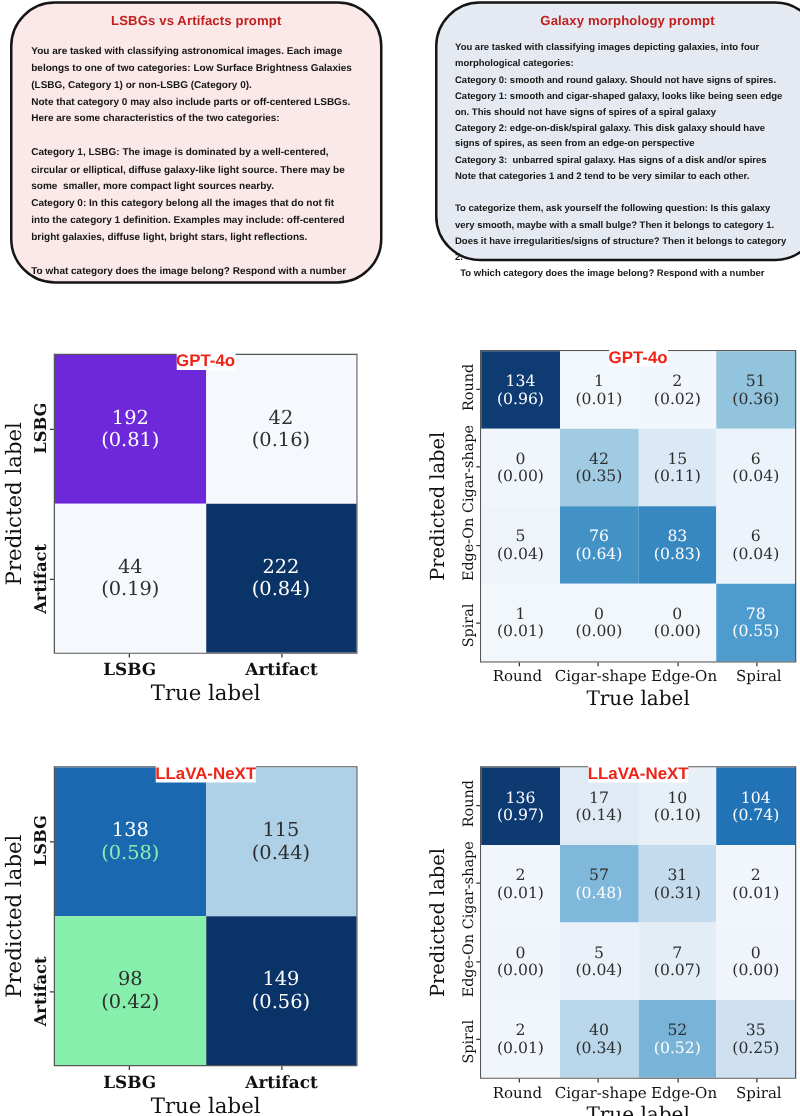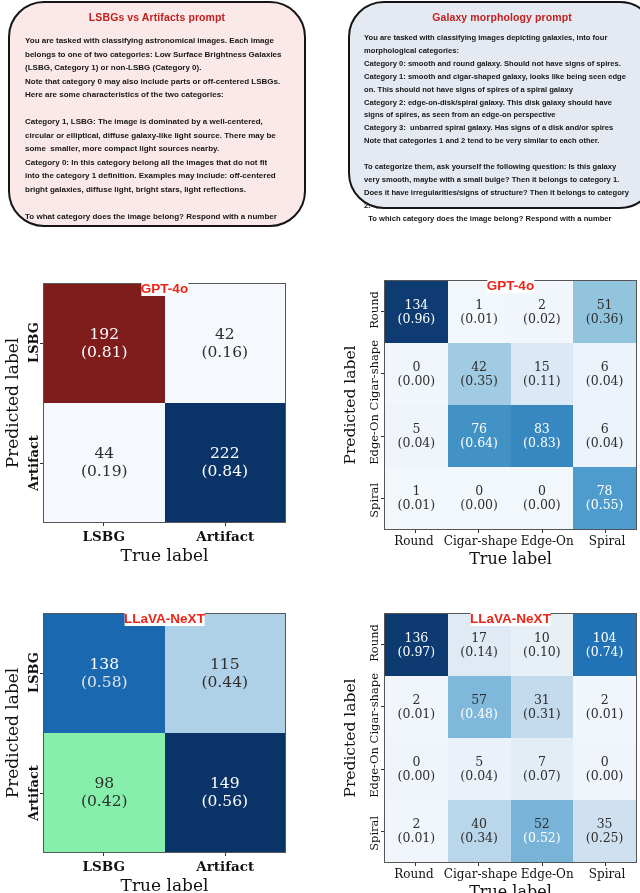--- a/index.html
+++ b/index.html
@@ -103,21 +103,21 @@
       </div>
     <div class="yticks">
         <div class="ytickslot">
           <i></i>
         </div>
         <div class="ytickslot">
           <i></i>
         </div>
       </div>
     <div class="grid" style="grid-template-columns: repeat(2, 1fr);">
-        <div class="cell" style="background: #7f1d1d;">
+        <div class="cell" style="background: #6d28d9;">
           <div style="color: rgb(255, 255, 255);">192</div>
           <div style="color: rgb(255, 255, 255);">(0.81)</div>
         </div>
         <div class="cell" style="background: rgb(245, 249, 253);">
           <div style="color: rgb(46, 46, 46);">42</div>
           <div style="color: rgb(46, 46, 46);">(0.16)</div>
         </div>
         <div class="cell" style="background: rgb(245, 249, 253);">
           <div style="color: rgb(46, 46, 46);">44</div>
           <div style="color: rgb(46, 46, 46);">(0.19)</div>
@@ -265,21 +265,21 @@
         <div class="ytickslot">
           <i></i>
         </div>
         <div class="ytickslot">
           <i></i>
         </div>
       </div>
     <div class="grid" style="grid-template-columns: repeat(2, 1fr);">
         <div class="cell" style="background: rgb(26, 105, 176);">
           <div style="color: rgb(255, 255, 255);">138</div>
-          <div style="color: #e5e5e5;">(0.58)</div>
+          <div style="color: #86efac;">(0.58)</div>
         </div>
         <div class="cell" style="background: rgb(175, 209, 231);">
           <div style="color: rgb(46, 46, 46);">115</div>
           <div style="color: rgb(46, 46, 46);">(0.44)</div>
         </div>
         <div class="cell" style="background: #86efac;">
           <div style="color: rgb(46, 46, 46);">98</div>
           <div style="color: rgb(46, 46, 46);">(0.42)</div>
         </div>
         <div class="cell" style="background: rgb(10, 51, 103);">

